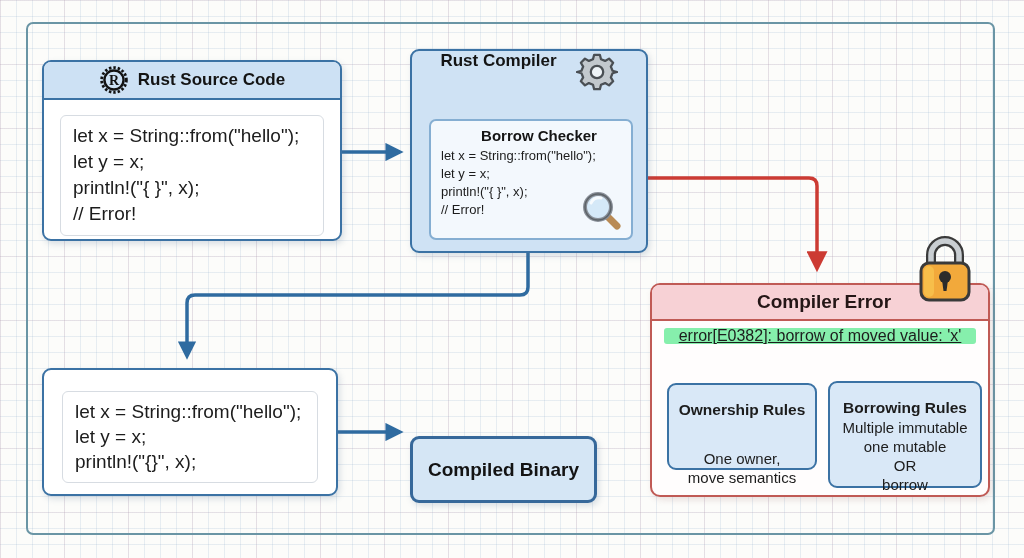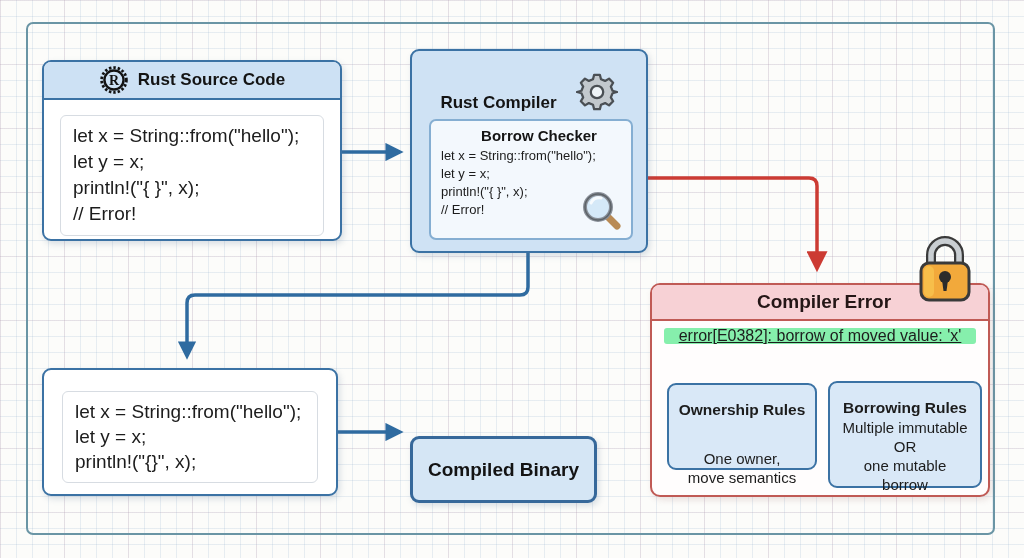--- a/index.html
+++ b/index.html
@@ -34,21 +34,21 @@
     font-weight: 700; font-size: 17px; color: #141414; gap: 9px;
   }
   .code-card {
     margin: 15px 16px 0; border: 1px solid #d7dce2; border-radius: 6px;
     background: #ffffff; padding: 7px 12px 8px;
     font-size: 19px; line-height: 26px; color: #1c1c1c;
   }
 
   
   .compiler-box { left: 410px; top: 49px; width: 238px; height: 204px; background: #cfe2f4; }
-  .compiler-header { height: 62px; display: flex; align-items: flex-end; justify-content: center;
+  .compiler-header { height: 62px; display: flex; align-items: flex-start; justify-content: center;
     gap: 19px; font-weight: 700; font-size: 17px; color: #141414; }
   .bc-box {
     position: absolute; left: 17px; top: 68px; width: 204px; height: 121px;
     background: #f3f8fd; border: 2px solid #85aed2; border-radius: 7px;
   }
   .bc-title { text-align: center; font-weight: 700; font-size: 15px; color: #141414; margin-top: 6px; padding-left: 16px; }
   .bc-code { font-size: 13px; line-height: 18px; color: #1c1c1c; padding: 3px 0 0 10px; }
   .bc-magnifier { position: absolute; right: 8px; bottom: 6px; }
 
   
@@ -183,22 +183,22 @@
     <div class="rule-lines">
       <div>One owner,</div>
       <div>move semantics</div>
     </div>
   </div>
 
   <div class="rule-box borrowing-box">
     <div class="rule-title">Borrowing Rules</div>
     <div class="rule-lines">
       <div>Multiple immutable</div>
+      <div>one mutable</div>
       <div>OR</div>
-      <div>one mutable</div>
       <div>borrow</div>
     </div>
   </div>
 
   <svg class="icon-abs lock-wrap" width="64" height="70" viewBox="0 0 64 70">
     <path d="M18 32 v-11 a14 14 0 0 1 28 0 v11" fill="none" stroke="#3a3a3a" stroke-width="10" stroke-linecap="round"></path>
     <path d="M18 32 v-11 a14 14 0 0 1 28 0 v11" fill="none" stroke="#c9ced2" stroke-width="5.5" stroke-linecap="round"></path>
     <rect x="8" y="29" width="48" height="37" rx="8" fill="#f2a93b" stroke="#3a3a3a" stroke-width="3"></rect>
     <rect x="11" y="32" width="10" height="31" rx="5" fill="#f7c34f" opacity="0.8"></rect>
     <circle cx="32" cy="43" r="6" fill="#2b2b2b"></circle>

